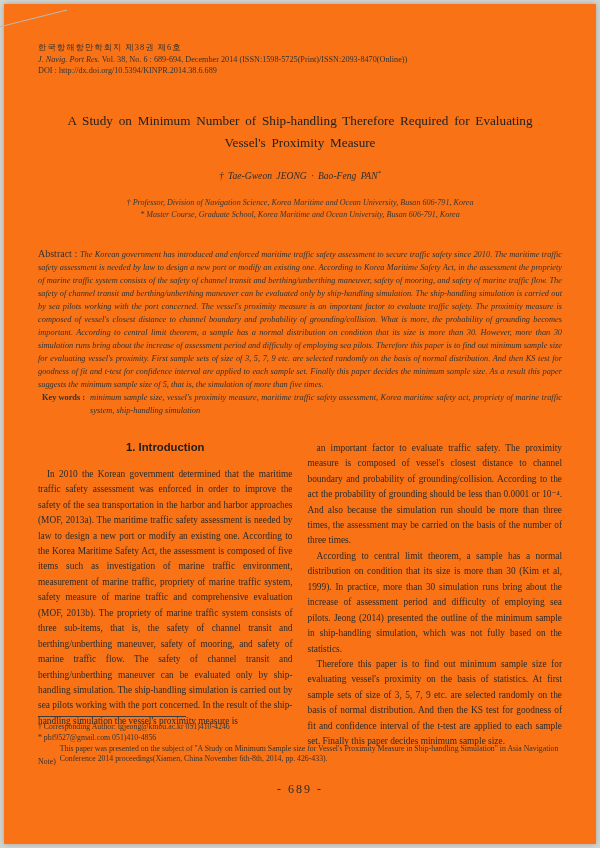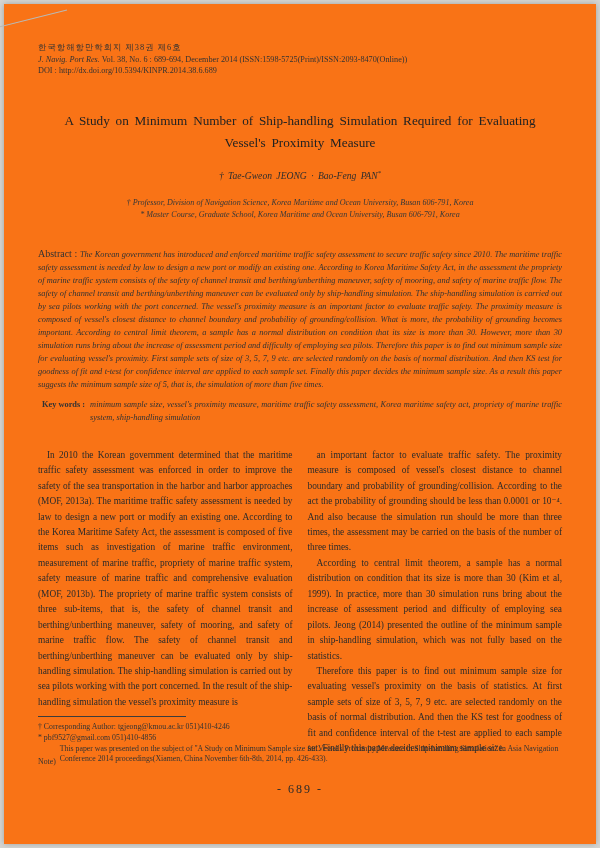--- a/index.html
+++ b/index.html
@@ -61,21 +61,20 @@
     margin-top: 25px;
     font-size: 8.35px;
     line-height: 13px;
     text-align: justify;
     color: #333;
   }
   .abstract .label { font-style: normal; font-size: 10px; }
   .abstract .atext { font-style: italic; }
   
   .keywords {
-    margin-top: 7px;
     display: flex;
     font-size: 8.35px;
     line-height: 13px;
     color: #333;
     padding-left: 4px;
   }
   .keywords .label { font-weight: bold; white-space: nowrap; padding-right: 5px; }
   .keywords .ktext { font-style: italic; text-align: justify; }
   
   .columns {
@@ -132,40 +131,41 @@
 <div class="page">
   <div class="scan-artifact"></div>
 
   <div class="jheader">
     <div class="korean">한국항해항만학회지  제38권  제6호</div>
     <div class="citation"><span class="jname">J. Navig. Port Res.</span><span> Vol. 38, No. 6 : 689-694, December 2014 (ISSN:1598-5725(Print)/ISSN:2093-8470(Online))</span></div>
     <div class="doi">DOI : http://dx.doi.org/10.5394/KINPR.2014.38.6.689</div>
   </div>
 
   <div class="title-block">
-    <div>A Study on Minimum Number of Ship-handling Simulation Required for Evaluating</div>
+    <div>A Study on Minimum Number of Ship-handling Therefore Required for Evaluating</div>
     <div>Vessel's Proximity Measure</div>
   </div>
 
   <div class="authors"><span>† Tae-Gweon JEONG · Bao-Feng PAN</span><sup>*</sup></div>
 
   <div class="affils">
     <div>† Professor, Division of Navigation Science, Korea Maritime and Ocean University, Busan 606-791, Korea</div>
     <div>* Master Course, Graduate School, Korea Maritime and Ocean University, Busan 606-791, Korea</div>
   </div>
 
   <div class="abstract"><span class="label">Abstract : </span><span class="atext">The Korean government has introduced and enforced maritime traffic safety assessment to secure traffic safety since 2010. The maritime traffic safety assessment is needed by law to design a new port or modify an existing one. According to Korea Maritime Safety Act, in the assessment the propriety of marine traffic system consists of the safety of channel transit and berthing/unberthing maneuver, safety of mooring, and safety of marine traffic flow. The safety of channel transit and berthing/unberthing maneuver can be evaluated only by ship-handling simulation. The ship-handling simulation is carried out by sea pilots working with the port concerned. The vessel's proximity measure is an important factor to evaluate traffic safety. The proximity measure is composed of vessel's closest distance to channel boundary and probability of grounding/collision. What is more, the probability of grounding becomes important. According to central limit theorem, a sample has a normal distribution on condition that its size is more than 30. However, more than 30 simulation runs bring about the increase of assessment period and difficulty of employing sea pilots. Therefore this paper is to find out minimum sample size for evaluating vessel's proximity. First sample sets of size of 3, 5, 7, 9 etc. are selected randomly on the basis of normal distribution. And then KS test for goodness of fit and t-test for confidence interval are applied to each sample set. Finally this paper decides the minimum sample size. As a result this paper suggests the minimum sample size of 5, that is, the simulation of more than five times.</span></div>
 
   <div class="keywords">
     <span class="label">Key words :</span>
     <span class="ktext">minimum sample size, vessel's proximity measure, maritime traffic safety assessment, Korea maritime safety act, propriety of marine traffic system, ship-handling simulation</span>
   </div>
 
   <div class="columns">
     <div class="col">
+      <div class="section-heading">1. Introduction</div>
       <div class="body-p">In 2010 the Korean government determined that the maritime traffic safety assessment was enforced in order to improve the safety of the sea transportation in the harbor and harbor approaches (MOF, 2013a). The maritime traffic safety assessment is needed by law to design a new port or modify an existing one. According to the Korea Maritime Safety Act, the assessment is composed of five items such as investigation of marine traffic environment, measurement of marine traffic, propriety of marine traffic system, safety measure of marine traffic and comprehensive evaluation (MOF, 2013b). The propriety of marine traffic system consists of three sub-items, that is, the safety of channel transit and berthing/unberthing maneuver, safety of mooring, and safety of marine traffic flow. The safety of channel transit and berthing/unberthing maneuver can be evaluated only by ship-handling simulation. The ship-handling simulation is carried out by sea pilots working with the port concerned. In the result of the ship-handling simulation the vessel's proximity measure is</div>
     </div>
     <div class="col">
       <div class="body-p">an important factor to evaluate traffic safety. The proximity measure is composed of vessel's closest distance to channel boundary and probability of grounding/collision. According to the act the probability of grounding should be less than 0.0001 or 10⁻⁴. And also because the simulation run should be more than three times, the assessment may be carried on the basis of the number of three times.</div>
       <div class="body-p">According to central limit theorem, a sample has a normal distribution on condition that its size is more than 30 (Kim et al, 1999). In practice, more than 30 simulation runs bring about the increase of assessment period and difficulty of employing sea pilots. Jeong (2014) presented the outline of the minimum sample in ship-handling simulation, which was not fully based on the statistics.</div>
       <div class="body-p">Therefore this paper is to find out minimum sample size for evaluating vessel's proximity on the basis of statistics. At first sample sets of size of 3, 5, 7, 9 etc. are selected randomly on the basis of normal distribution. And then the KS test for goodness of fit and confidence interval of the t-test are applied to each sample set. Finally this paper decides minimum sample size.</div>
     </div>
   </div>
 
   <div class="footnote-block">

